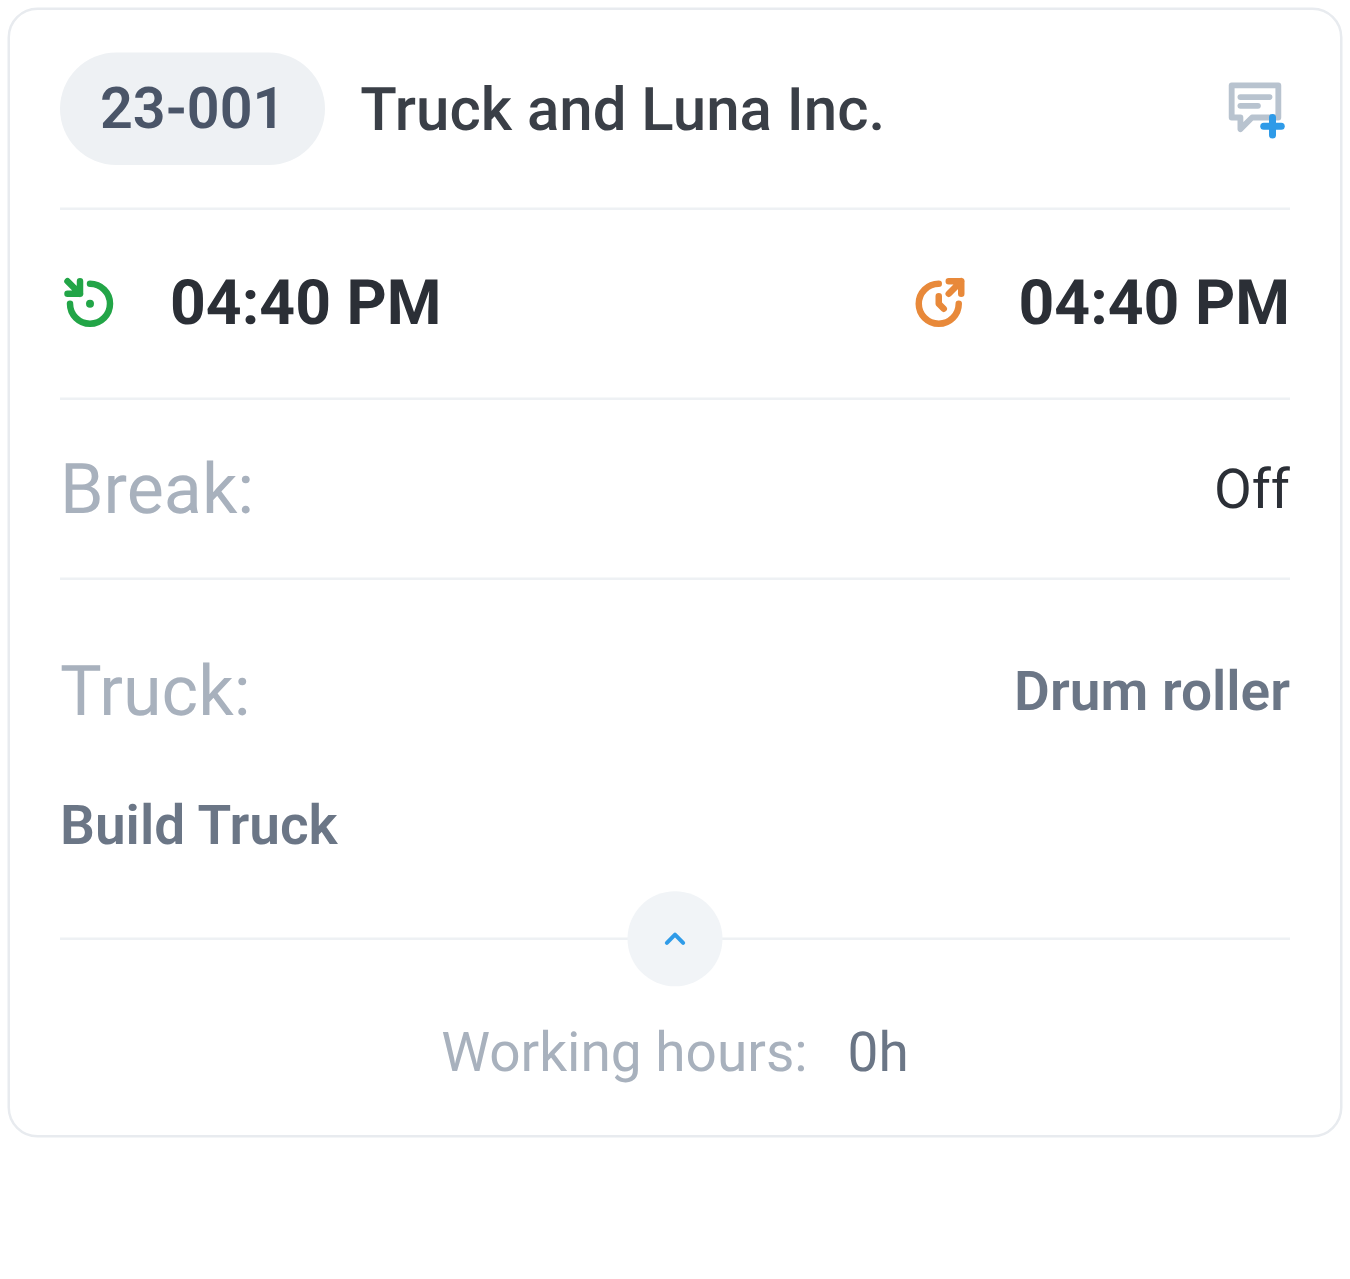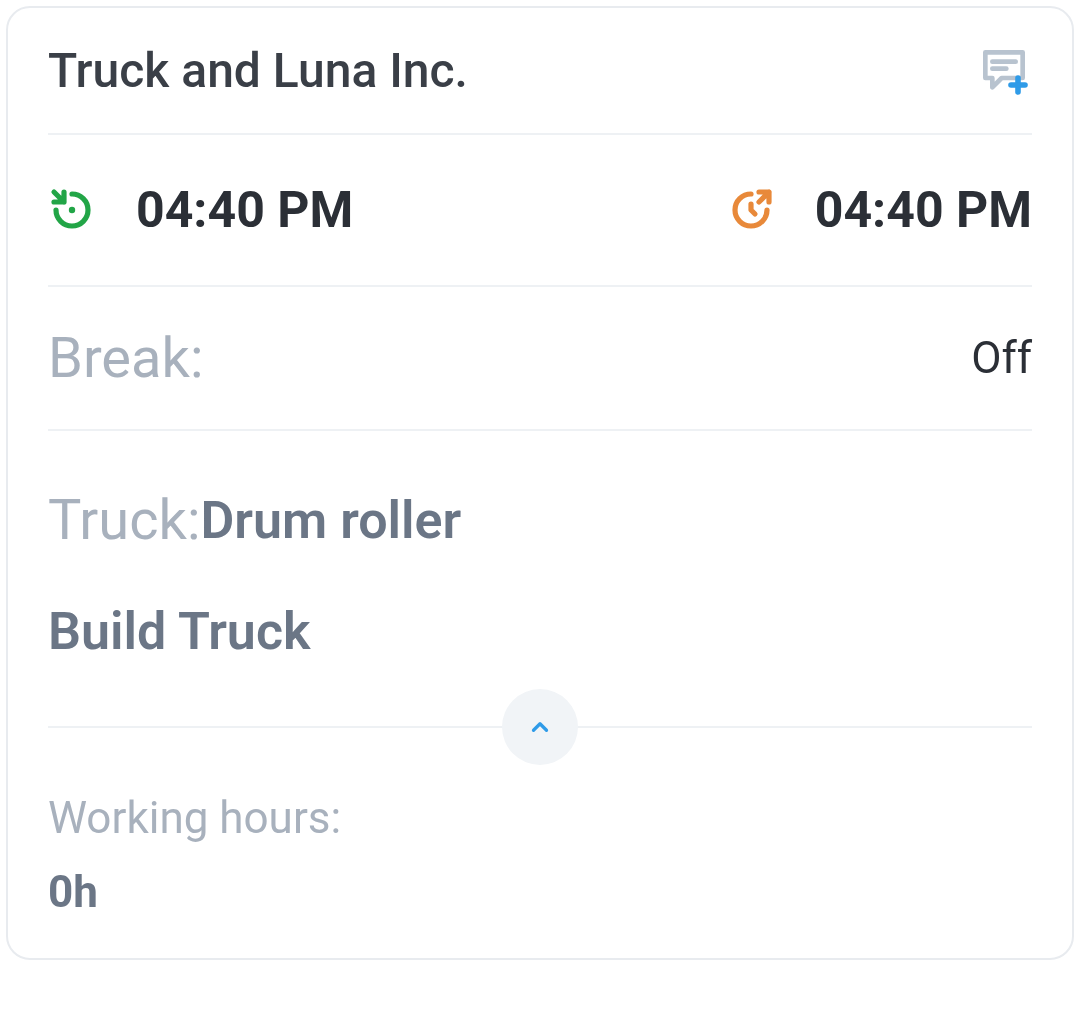--- a/index.html
+++ b/index.html
@@ -75,30 +75,31 @@
     font-size: 56px;
     color: #a8b1bd;
     font-weight: 400;
   }
   .kv-value-strong {
     font-size: 44px;
     font-weight: 400;
     color: #2b2f36;
   }
   .kv-value-muted {
-    font-size: 52px;
+    font-size: 44px;
     font-weight: 600;
     color: #6b7686;
   }
 
   .vehicle-section {
     padding: 32px 0 28px 0;
   }
   .vehicle-row {
     display: flex;
+    justify-content: space-between;
     align-items: center;
     padding: 24px 0;
   }
 
   .collapse-wrap {
     position: relative;
     height: 2px;
     background: #eef1f4;
     margin-top: 12px;
   }
@@ -115,41 +116,41 @@
     align-items: center;
     justify-content: center;
     cursor: pointer;
   }
   .collapse-btn svg { display: block; }
 
   .footer-row {
     display: flex;
     justify-content: center;
     align-items: baseline;
-    gap: 22px;
+    gap: 32px;
     padding-top: 64px;
-    flex-direction: column;
   }
   .footer-label {
     font-size: 44px;
     color: #a8b1bd;
   }
   .footer-value {
     font-size: 44px;
-    font-weight: 700;
+    font-weight: 400;
     color: #6b7686;
   }
 </style>
 </head>
 <body>
 
 <div class="card">
 
   <div class="header-row">
     <div class="header-left">
+      <div class="badge">23-001</div>
       <div class="company">Truck and Luna Inc.</div>
     </div>
     <div class="note-icon">
       <svg width="56" height="56" viewBox="0 0 24 24" fill="none">
         <path d="M4 4h16v11H11l-4 4v-4H4V4z" stroke="#b8c3cf" stroke-width="2" stroke-linejoin="round" fill="none"></path>
         <line x1="7" y1="8" x2="17" y2="8" stroke="#b8c3cf" stroke-width="2" stroke-linecap="round"></line>
         <line x1="7" y1="11" x2="13" y2="11" stroke="#b8c3cf" stroke-width="2" stroke-linecap="round"></line>
         <line x1="18" y1="15" x2="18" y2="21" stroke="#2f9be8" stroke-width="2.4" stroke-linecap="round"></line>
         <line x1="15" y1="18" x2="21" y2="18" stroke="#2f9be8" stroke-width="2.4" stroke-linecap="round"></line>
       </svg>

